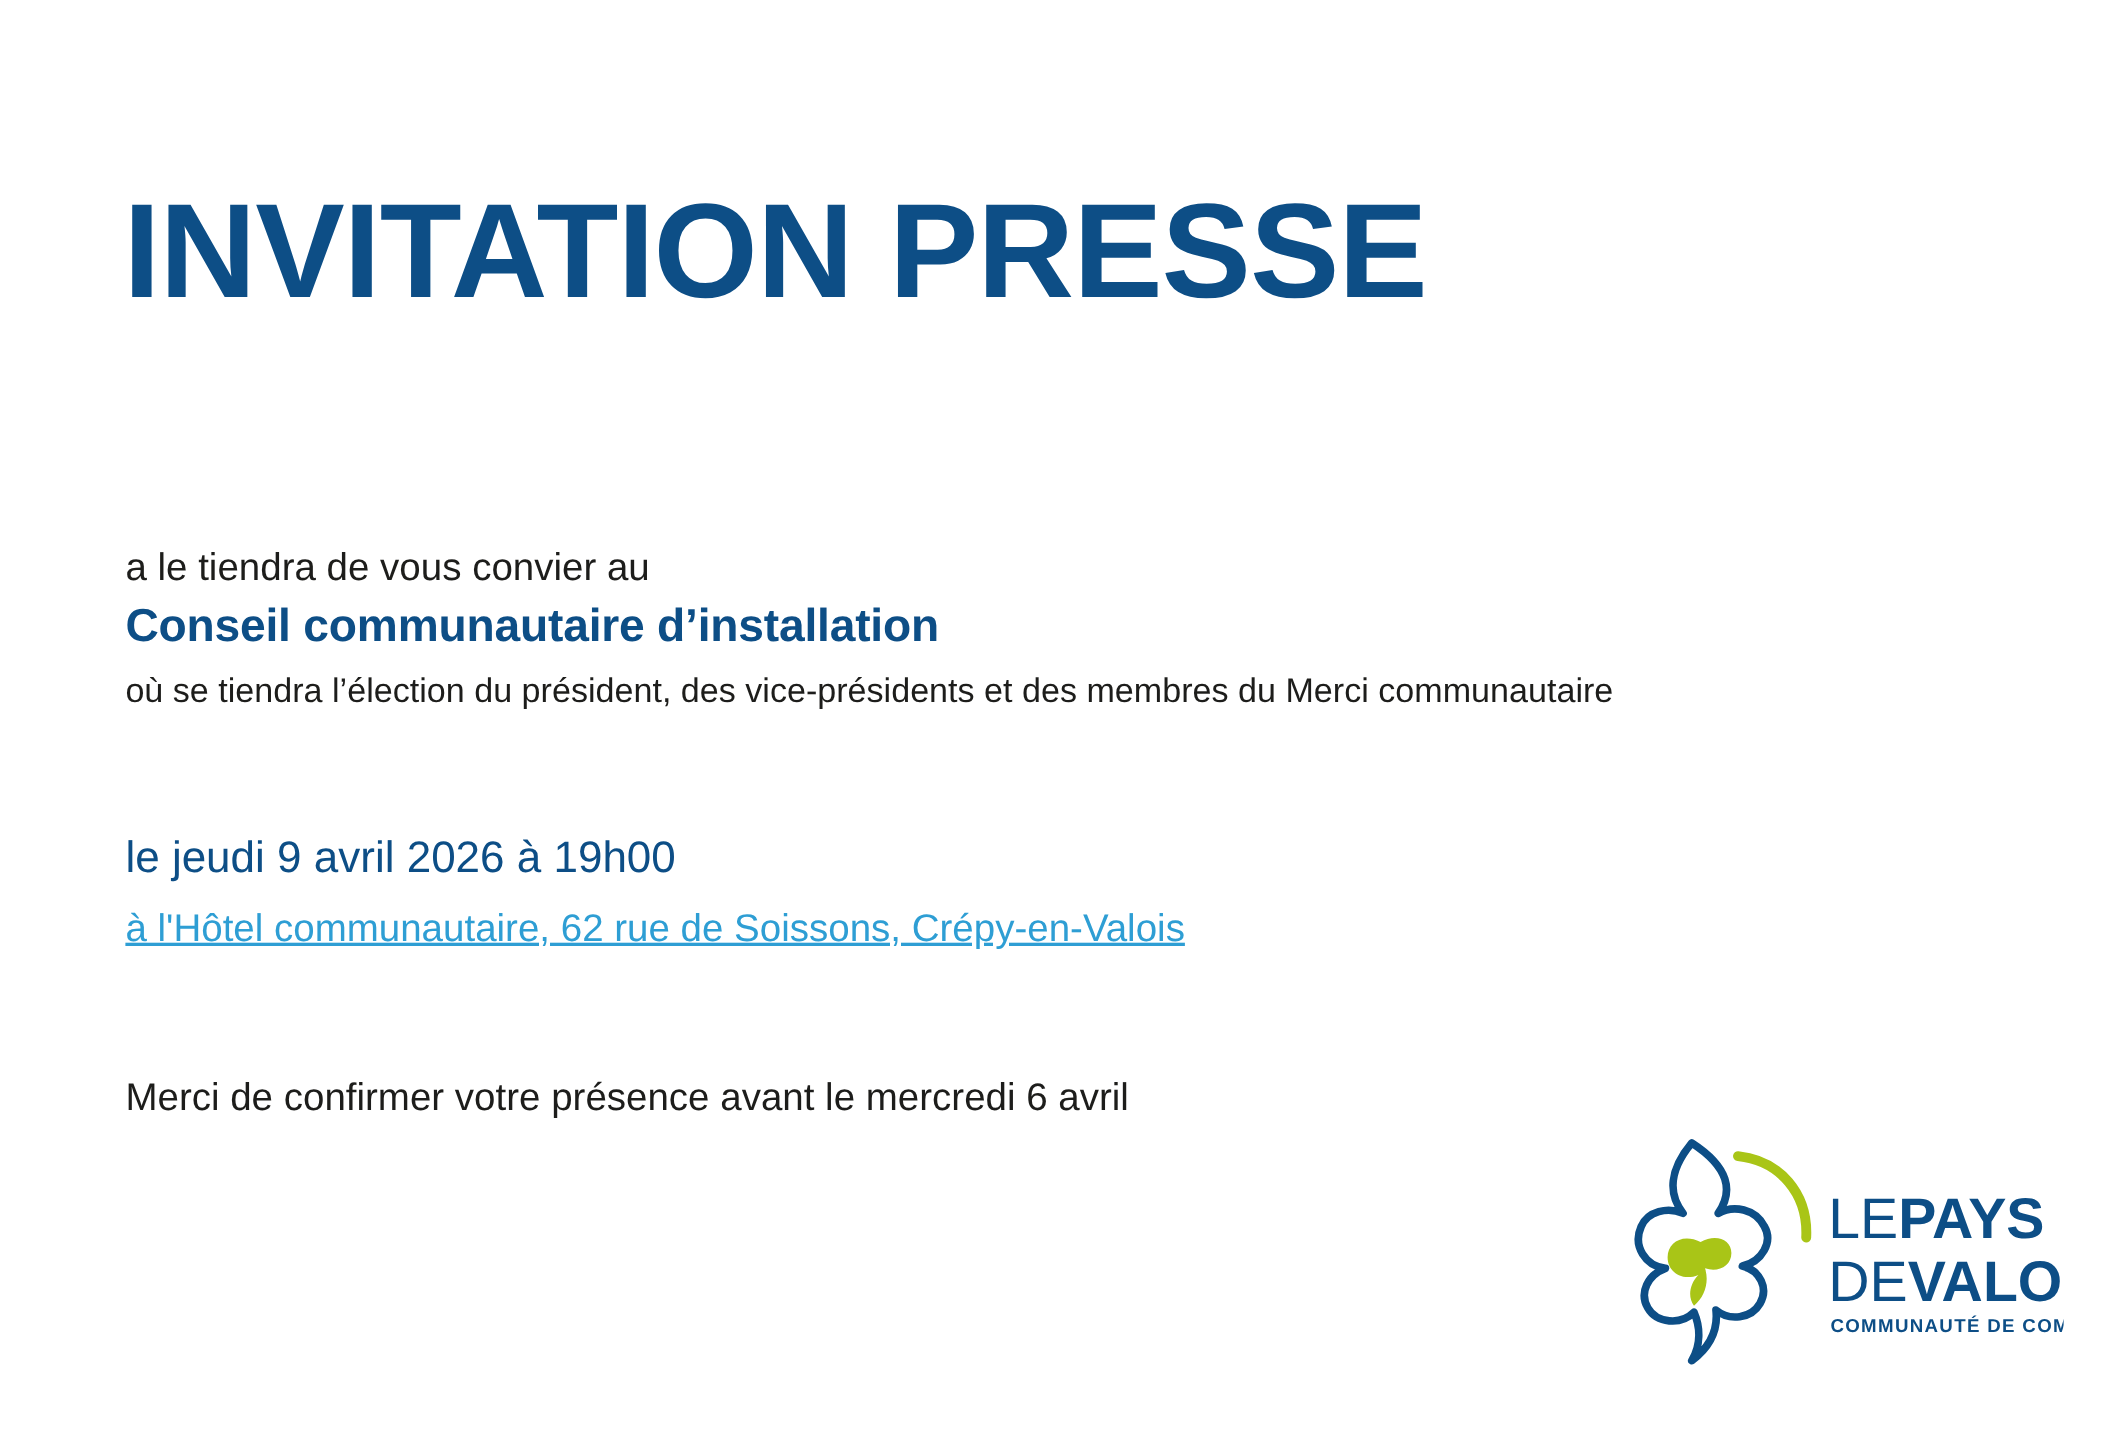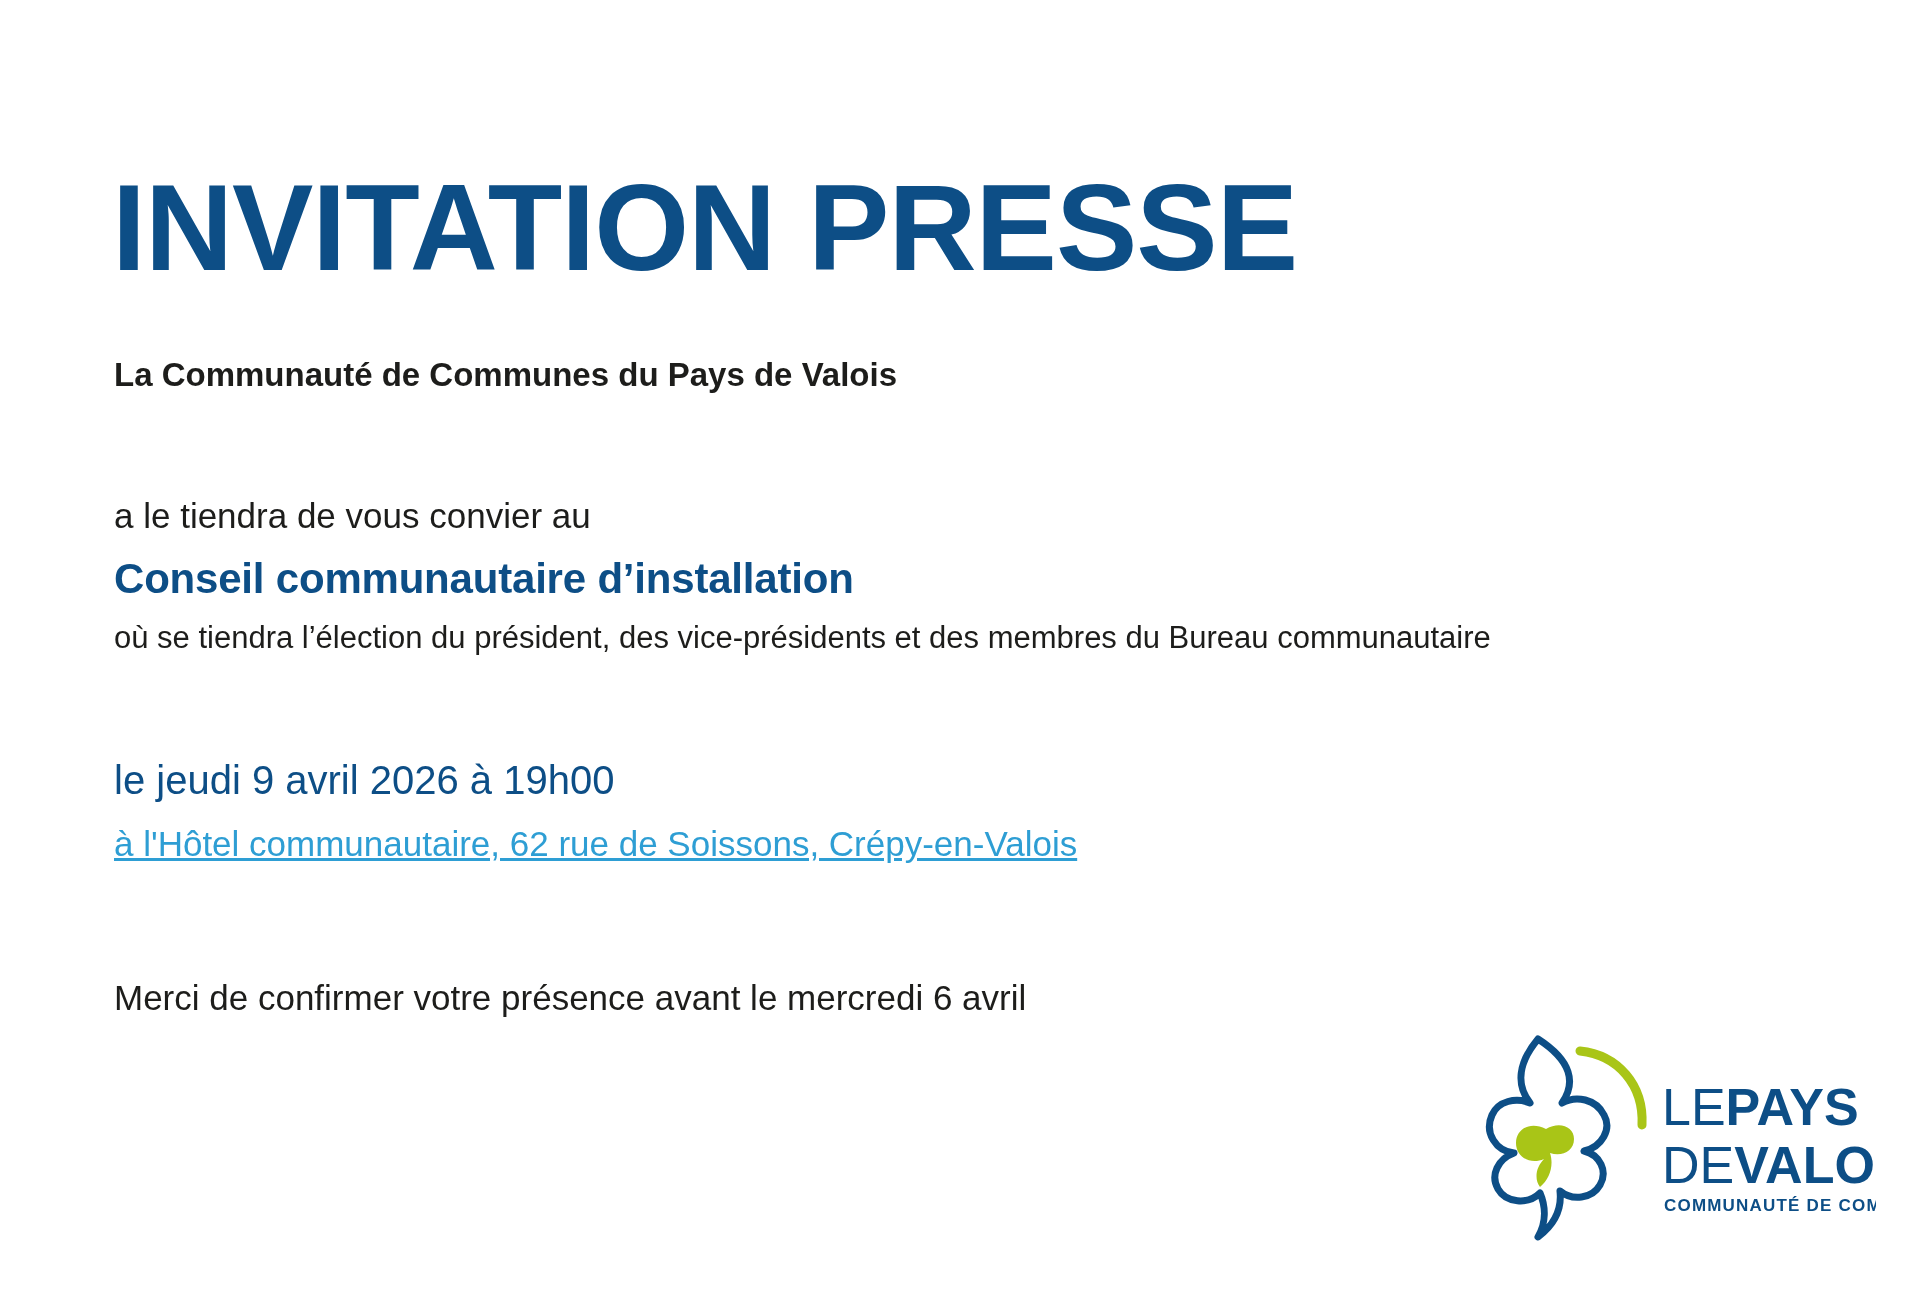--- a/index.html
+++ b/index.html
@@ -57,21 +57,20 @@
     font-size: 35px;
     color: #1d1d1b;
     line-height: 1.35;
   }
 
   .event-name {
     font-size: 42px;
     font-weight: bold;
     color: #0d4e86;
     line-height: 1.45;
-    margin-top: 10px;
     letter-spacing: -0.2px;
   }
 
   .event-sub {
     font-size: 31px;
     color: #1d1d1b;
     line-height: 1.4;
     margin-top: 6px;
   }
 
@@ -126,26 +125,25 @@
     height: 100%;
   }
 </style>
 </head>
 <body>
 
 <div class="page">
 
   <h1 class="title">INVITATION PRESSE</h1>
 
-  <div class="org-line">La Communauté de Communes du Pays de Valois</div>
 
   <div class="invite-block">
     <div class="invite-intro">a le tiendra de vous convier au</div>
     <div class="event-name">Conseil communautaire d’installation</div>
-    <div class="event-sub">où se tiendra l’élection du président, des vice-présidents et des membres du Bureau communautaire</div>
+    <div class="event-sub">où se tiendra l’élection du président, des vice-présidents et des membres du Merci communautaire</div>
   </div>
 
   <div class="datetime-block">
     <div class="datetime">
       <span class="light">le </span><span class="strong">jeudi 9 avril 2026 à 19h00</span>
     </div>
     <div class="place">à l'Hôtel communautaire, 62 rue de Soissons, Crépy-en-Valois</div>
   </div>
 
   <div class="rsvp">Merci de confirmer votre présence avant le mercredi 6 avril</div>

